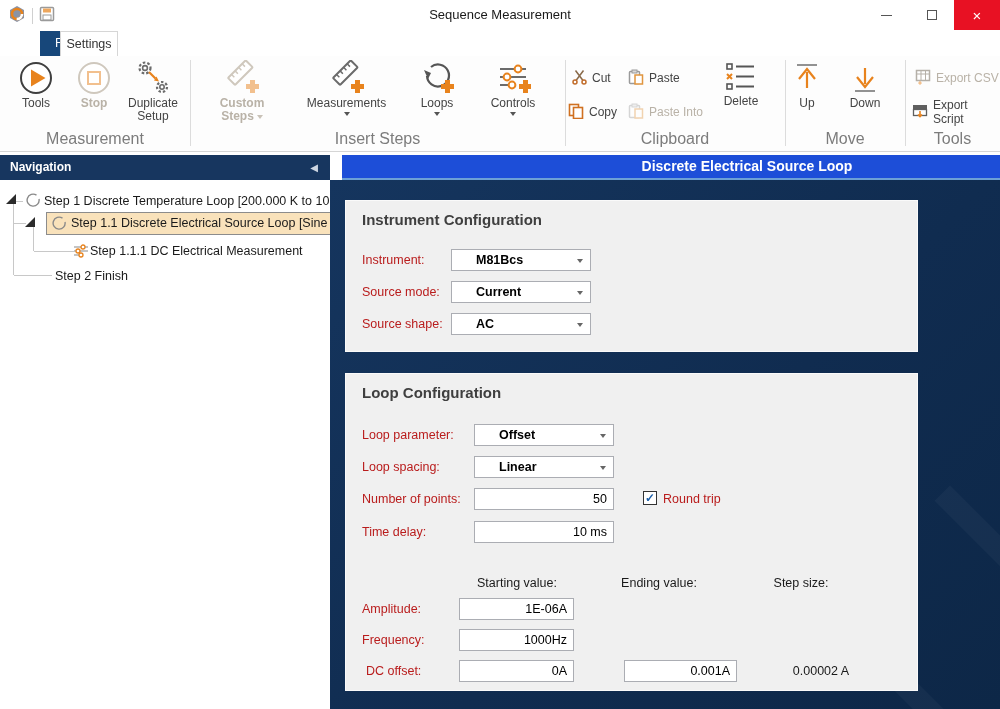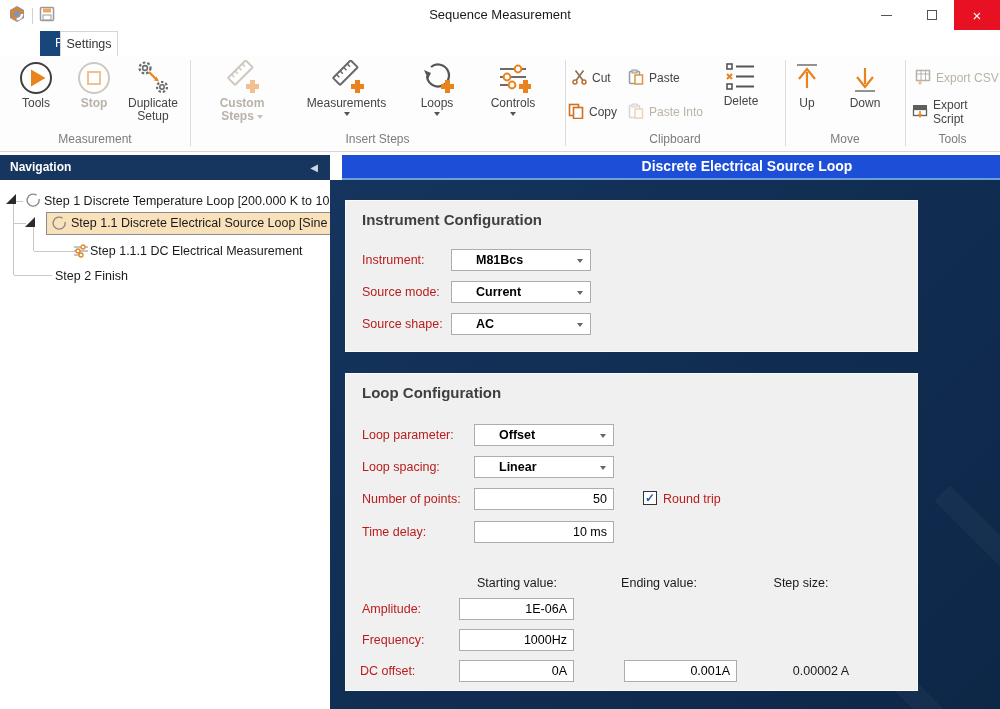--- a/index.html
+++ b/index.html
@@ -18,21 +18,21 @@
   .min-glyph { width:11px; height:1px; background:#555; display:inline-block; }
 
   
   .tabrow { position:absolute; top:30px; left:0; width:1000px; height:26px; background:#fff; }
   .tab-file { position:absolute; left:8px; top:1px; width:50px; height:25px; background:#17477a; color:#fff; font-size:12.5px; text-align:center; line-height:25px; cursor:pointer;margin-left:32px; }
   .tab-settings { position:absolute; left:60px; top:1px; width:58px; height:26px; background:#fff; border:1px solid #d6d6d6; border-bottom:none; color:#333; font-size:12.5px; text-align:center; line-height:24px; cursor:pointer; }
 
   
   .ribbon { position:absolute; top:56px; left:0; width:1000px; height:96px; background:#fdfdfd; border-bottom:1px solid #d5d5d5; }
   .rsep { position:absolute; top:4px; height:86px; width:1px; background:#dcdcdc; }
-  .grouplabel { position:absolute; top:74px; height:20px; line-height:18px; text-align:center; color:#7c7c7c; font-size:12px; }
+  .grouplabel { position:absolute; top:74px; height:20px; line-height:18px; text-align:center; color:#7c7c7c; font-size:16px; }
   .rbtn { position:absolute; top:4px; text-align:center; color:#444; font-size:12px; line-height:13px; cursor:pointer; }
   .rbtn svg { display:block; margin:0 auto 1px; }
   .rbtn.disabled { color:#b9b2a7; cursor:default;font-weight:bold; }
   .sbtn { position:absolute; display:flex; align-items:center; gap:5px; color:#444; font-size:12px; cursor:pointer; height:20px; }
   .sbtn.disabled { color:#b9b2a7; cursor:default; }
   .caret { width:0; height:0; border-left:3.5px solid transparent; border-right:3.5px solid transparent; border-top:4px solid #555; margin:2px auto 0; }
   .caret.inline { display:inline-block; margin:0 0 1px 3px; }
   .rbtn.disabled .caret { border-top-color:#c9c2b8; }
 
   
@@ -387,20 +387,20 @@
       <div class="colhead" style="left:111px;top:202px;width:120px">Starting value:</div>
       <div class="colhead" style="left:253px;top:202px;width:120px">Ending value:</div>
       <div class="colhead" style="left:375px;top:202px;width:160px">Step size:</div>
 
       <div class="flabel" style="left:16px;top:228px">Amplitude:</div>
       <input class="tinput" style="left: 113px; top: 224px; width: 115px;" value="1E-06A">
 
       <div class="flabel" style="left:16px;top:259px">Frequency:</div>
       <input class="tinput" style="left: 113px; top: 255px; width: 115px;" value="1000Hz">
 
-      <div class="flabel" style="left:14px;top:290px">DC offset:</div>
+      <div class="flabel" style="left:20px;top:290px">DC offset:</div>
       <input class="tinput" style="left: 113px; top: 286px; width: 115px;" value="0A">
       <input class="tinput" style="left: 250px; top: 286px; width: 113px; margin-left: 28px;" value="0.001A">
       <div class="stepsize" style="left:395px;top:290px;width:160px">0.00002 A</div>
     </div>
   </div>
 
 </div>
 
 </body></html>

